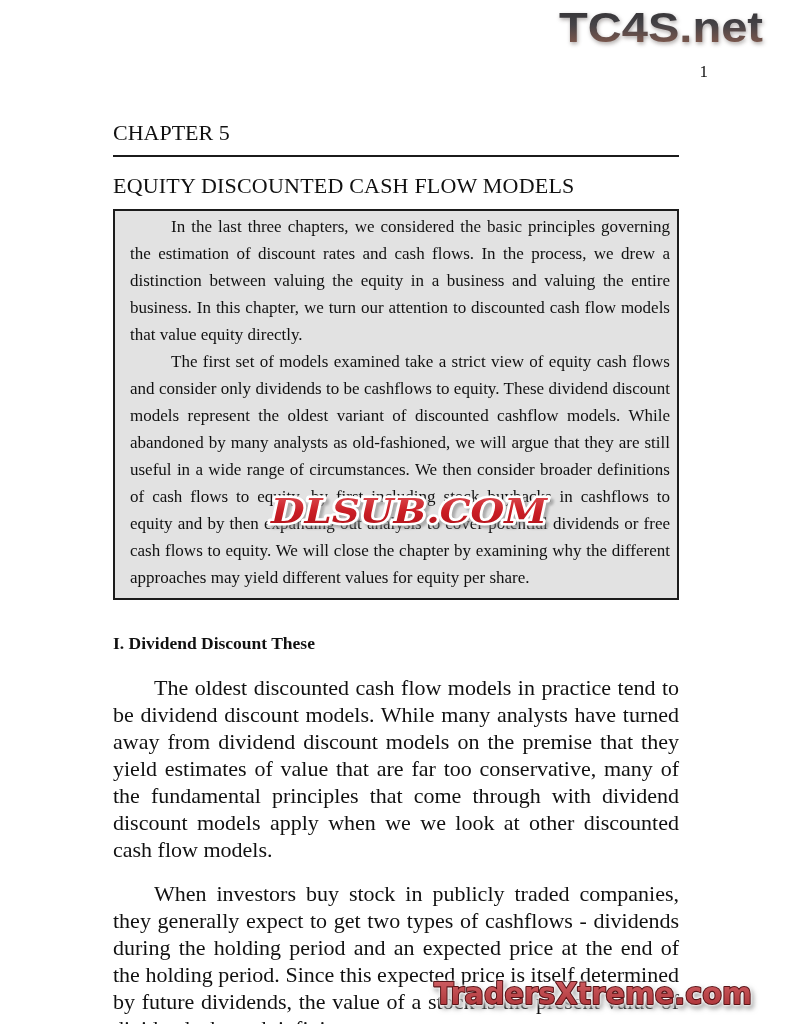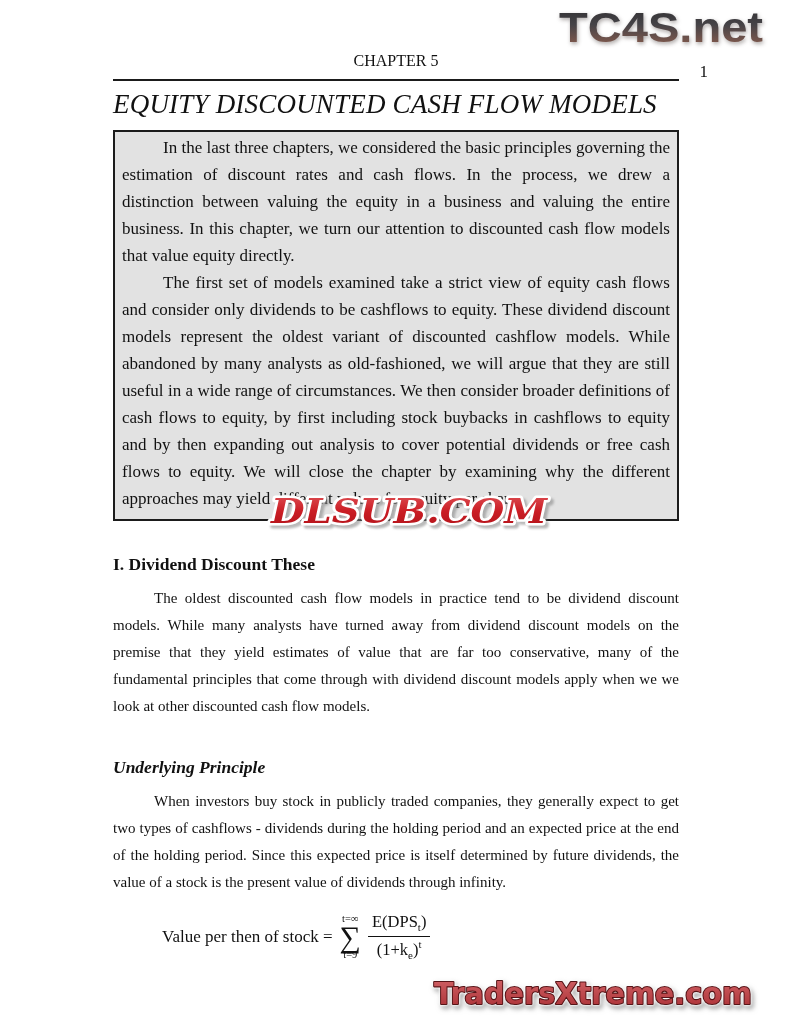--- a/index.html
+++ b/index.html
@@ -29,63 +29,62 @@
   }
   .page-number{
     position:absolute; top:62px; right:64px;
     font-size:17px;
   }
   
   .content{
     position:absolute; left:113px; top:0; width:566px;
   }
   .chapter-heading{
-    padding-top:52px;
-    text-align:center;
-    font-size:16px;
+    padding-top:120px;
+    text-align:left;
+    font-size:22px;
   }
   .rule{
     margin-top:9px;
     border-top:2px solid #1b1b1b;
     height:0;
   }
   .doc-title{
-    margin-top:8px;
-    font-size:27px;
+    margin-top:16px;
+    font-size:22px;
     letter-spacing:0.2px;
-    font-style:italic;
   }
   .intro-box{
     margin-top:10px;
     min-height:310px;
     background:#e2e2e2;
     border:2px solid #1b1b1b;
-    padding:2px 7px 7px 7px;
+    padding:2px 7px 7px 15px;
     box-sizing:border-box;
   }
   .intro-box p{
     margin:0;
     font-size:17px;
     line-height:27px;
     text-align:justify;
     text-indent:41px;
   }
   .section-heading{
     margin-top:30px;
     font-size:17.5px;
     font-weight:bold;
     line-height:27px;
   }
   .section-heading.italic{
     margin-top:34px;
     font-style:italic;
   }
   .body-par{
-    margin:7px 0 0 0;
-    font-size:15px;
+    margin:17px 0 0 0;
+    font-size:22px;
     line-height:27px;
     text-align:justify;
     text-indent:41px;
   }
   
   .formula-row{
     margin:16px 0 0 49px;
     display:flex;
     align-items:center;
     gap:7px;
@@ -152,21 +151,20 @@
 
     <div class="intro-box">
       <p>In the last three chapters, we considered the basic principles governing the estimation of discount rates and cash flows. In the process, we drew a distinction between valuing the equity in a business and valuing the entire business. In this chapter, we turn our attention to discounted cash flow models that value equity directly.</p>
       <p>The first set of models examined take a strict view of equity cash flows and consider only dividends to be cashflows to equity. These dividend discount models represent the oldest variant of discounted cashflow models. While abandoned by many analysts as old-fashioned, we will argue that they are still useful in a wide range of circumstances. We then consider broader definitions of cash flows to equity, by first including stock buybacks in cashflows to equity and by then expanding out analysis to cover potential dividends or free cash flows to equity. We will close the chapter by examining why the different approaches may yield different values for equity per share.</p>
     </div>
 
     <div class="section-heading">I. Dividend Discount These</div>
 
     <p class="body-par">The oldest discounted cash flow models in practice tend to be dividend discount models. While many analysts have turned away from dividend discount models on the premise that they yield estimates of value that are far too conservative, many of the fundamental principles that come through with dividend discount models apply when we we look at other discounted cash flow models.</p>
 
-    <div class="section-heading italic">Underlying Principle</div>
 
     <p class="body-par">When investors buy stock in publicly traded companies, they generally expect to get two types of cashflows - dividends during the holding period and an expected price at the end of the holding period. Since this expected price is itself determined by future dividends, the value of a stock is the present value of dividends through infinity.</p>
 
     <div class="formula-row">
       <span>Value per then of stock =</span>
       <span class="sum">
         <span class="limit">t=∞</span>
         <span class="sigma">∑</span>
         <span class="limit">t=9</span>
       </span>

